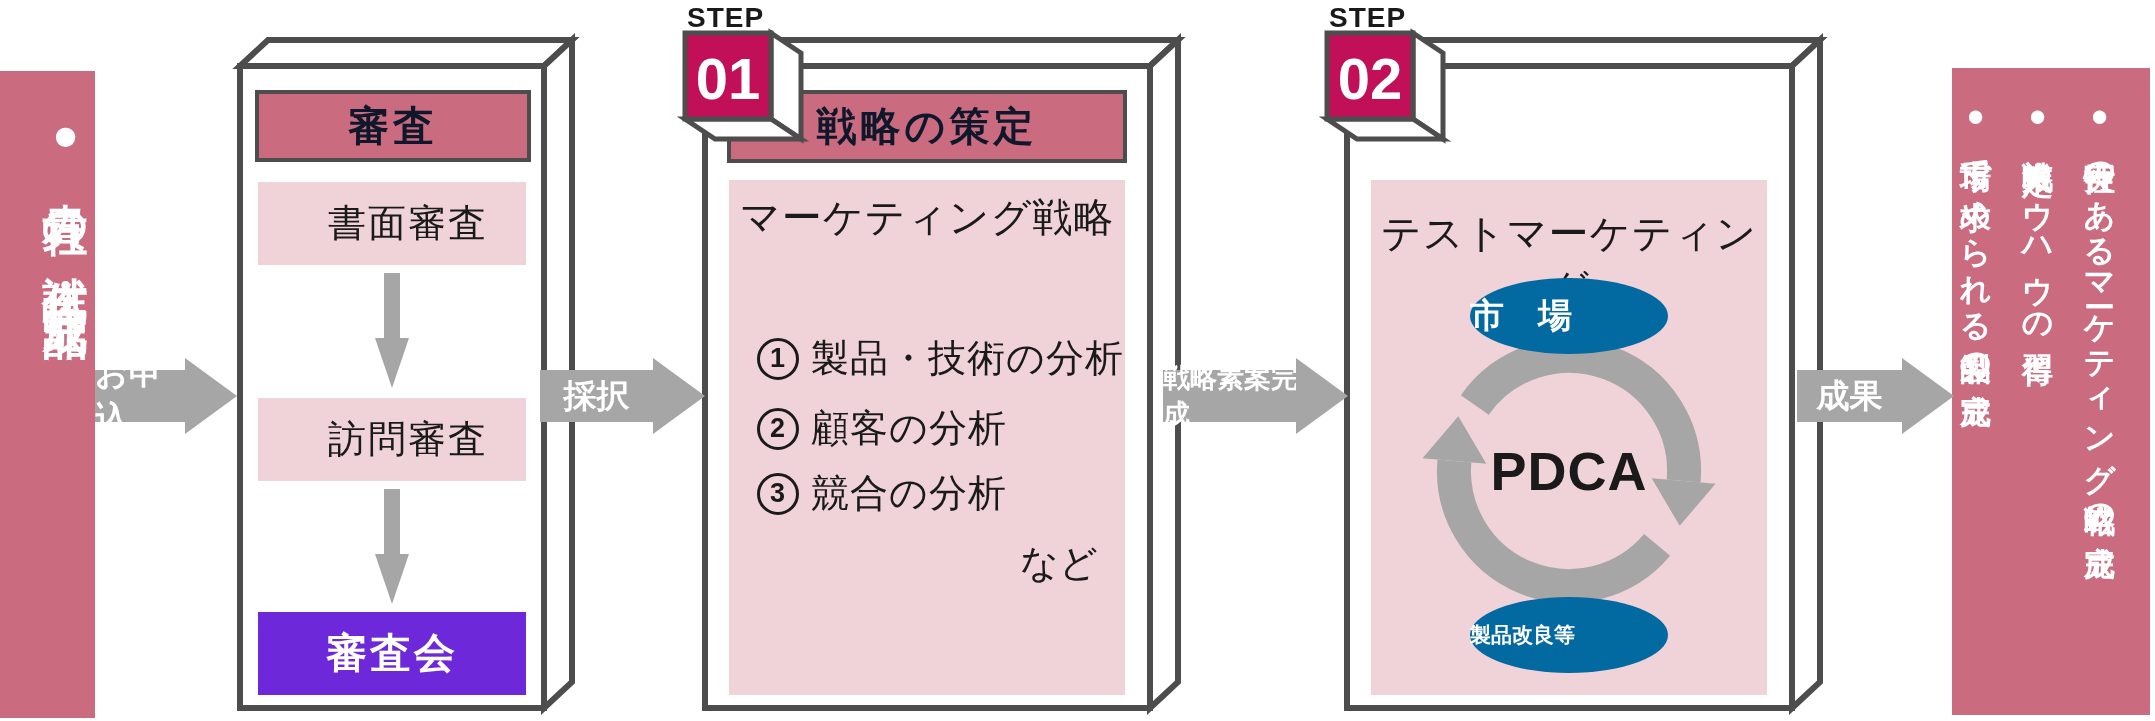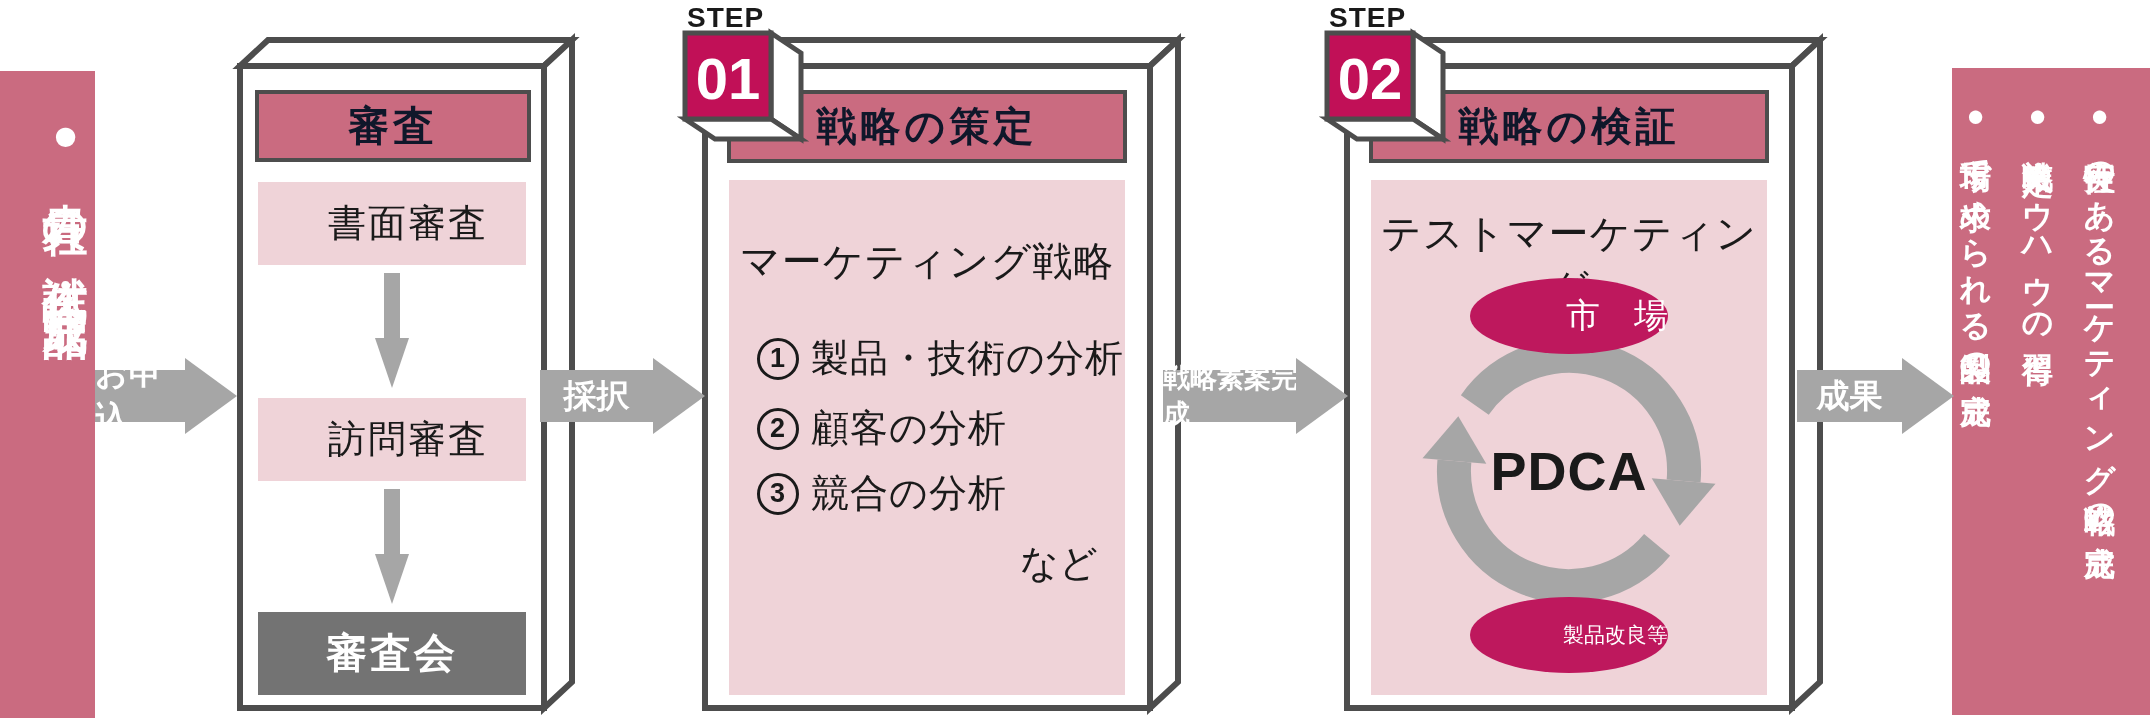--- a/index.html
+++ b/index.html
@@ -25,21 +25,21 @@
   .hdr{
     background:#ca6b80;border:4px solid #4d4d4d;color:#0f172a;
     display:flex;align-items:center;justify-content:center;
     font-size:41px;font-weight:bold;letter-spacing:4px;z-index:3;
   }
   .pink-item{
     background:#efd3d8;display:flex;align-items:center;justify-content:center;
     font-size:38px;font-weight:500;letter-spacing:2px;z-index:3;padding-left:32px;
   }
   .rose-item{
-    background:#737373;color:#ffffff;display:flex;align-items:center;justify-content:center;
+    background:#6d28d9;color:#ffffff;display:flex;align-items:center;justify-content:center;
     font-size:41px;font-weight:bold;letter-spacing:3px;z-index:3;
   }
   .panel{background:#efd3d8;z-index:2;}
   .panel-title{position:absolute;left:0;right:0;text-align:center;font-size:40px;font-weight:500;letter-spacing:1px;z-index:3;}
   
   .dstem{position:absolute;width:16px;background:#a6a6a6;z-index:3;}
   .dhead{position:absolute;width:0;height:0;border-left:17px solid transparent;
     border-right:17px solid transparent;border-top:50px solid #a6a6a6;z-index:3;}
   
   .harrow-body{
@@ -54,22 +54,22 @@
   
   .s1-item{position:absolute;display:flex;align-items:center;font-size:38px;font-weight:500;letter-spacing:1px;z-index:3;}
   .circ{
     display:inline-flex;align-items:center;justify-content:center;
     width:42px;height:42px;border:3px solid #1a1a1a;border-radius:50%;
     font-size:27px;font-weight:bold;margin-right:12px;flex:0 0 auto;box-sizing:border-box;
   }
   .etc{position:absolute;font-size:38px;font-weight:500;z-index:3;text-align:center;}
   
   .ellipse{
-    position:absolute;width:198px;height:76px;border-radius:50%;background:#be185d;color:#ffffff;
-    display:flex;align-items:center;justify-content:flex-end;font-weight:normal;z-index:4;
+    position:absolute;width:198px;height:76px;border-radius:50%;background:#0369a1;color:#ffffff;
+    display:flex;align-items:center;justify-content:flex-start;font-weight:bold;z-index:4;
   }
   .pdca{
     position:absolute;display:flex;align-items:center;justify-content:center;
     font-size:54px;font-weight:bold;letter-spacing:1px;color:#1a1a1a;z-index:4;
   }
   .ringsvg{position:absolute;z-index:3;}
   .badges{position:absolute;left:0;top:0;z-index:6;}
 </style>
 </head>
 <body>
@@ -121,43 +121,40 @@
 
   <div class="harrow-body" style="left:540px;width:113px;font-size:33px;">
     <span>採択</span>
   </div>
   <div class="harrow-head" style="left:653px;"></div>
 
   <div class="abs hdr" style="left:727px;top:90px;width:400px;height:73px;font-size:40px;">
     <span>戦略の策定</span>
   </div>
   <div class="abs panel" style="left:729px;top:180px;width:396px;height:515px;"></div>
-  <div class="panel-title" style="left:729px;width:396px;top:190px;margin-top:44px;">マーケティング戦略</div>
+  <div class="panel-title" style="left:729px;width:396px;top:190px;">マーケティング戦略</div>
   <div class="s1-item" style="left:757px;top:333px;">
     <span class="circ">1</span>
     <span>製品・技術の分析</span>
   </div>
   <div class="s1-item" style="left:757px;top:403px;">
     <span class="circ">2</span>
     <span>顧客の分析</span>
   </div>
   <div class="s1-item" style="left:757px;top:468px;">
     <span class="circ">3</span>
     <span>競合の分析</span>
   </div>
   <div class="etc" style="left:1020px;top:538px;">など</div>
 
   <div class="harrow-body" style="left:1150px;width:146px;font-size:27px;letter-spacing:0;margin-left:13px;">
     <span>戦略素案完成</span>
   </div>
   <div class="harrow-head" style="left:1296px;"></div>
 
-  <div class="abs hdr" style="left:1369px;top:90px;width:400px;height:73px;font-size:40px;">
-    <span>戦略の検証</span>
-  </div>
   <div class="abs panel" style="left:1371px;top:180px;width:396px;height:515px;"></div>
   <div class="panel-title" style="left:1371px;width:396px;top:206px;">テストマーケティング</div>
 
   <svg class="ringsvg" style="left:1419px;top:321px;" width="300" height="300" viewBox="0 0 300 300">
     <g stroke="#a6a6a6" stroke-width="34" fill="none">
       <path d="M 55.8 84.0 A 115 115 0 0 1 264.6 160.0"></path>
       <path d="M 238.1 223.9 A 115 115 0 0 1 35.4 140.0"></path>
     </g>
     <g fill="#a6a6a6" stroke="none">
       <polygon points="296.5,162.8 232.7,157.2 260.7,204.8"></polygon>

